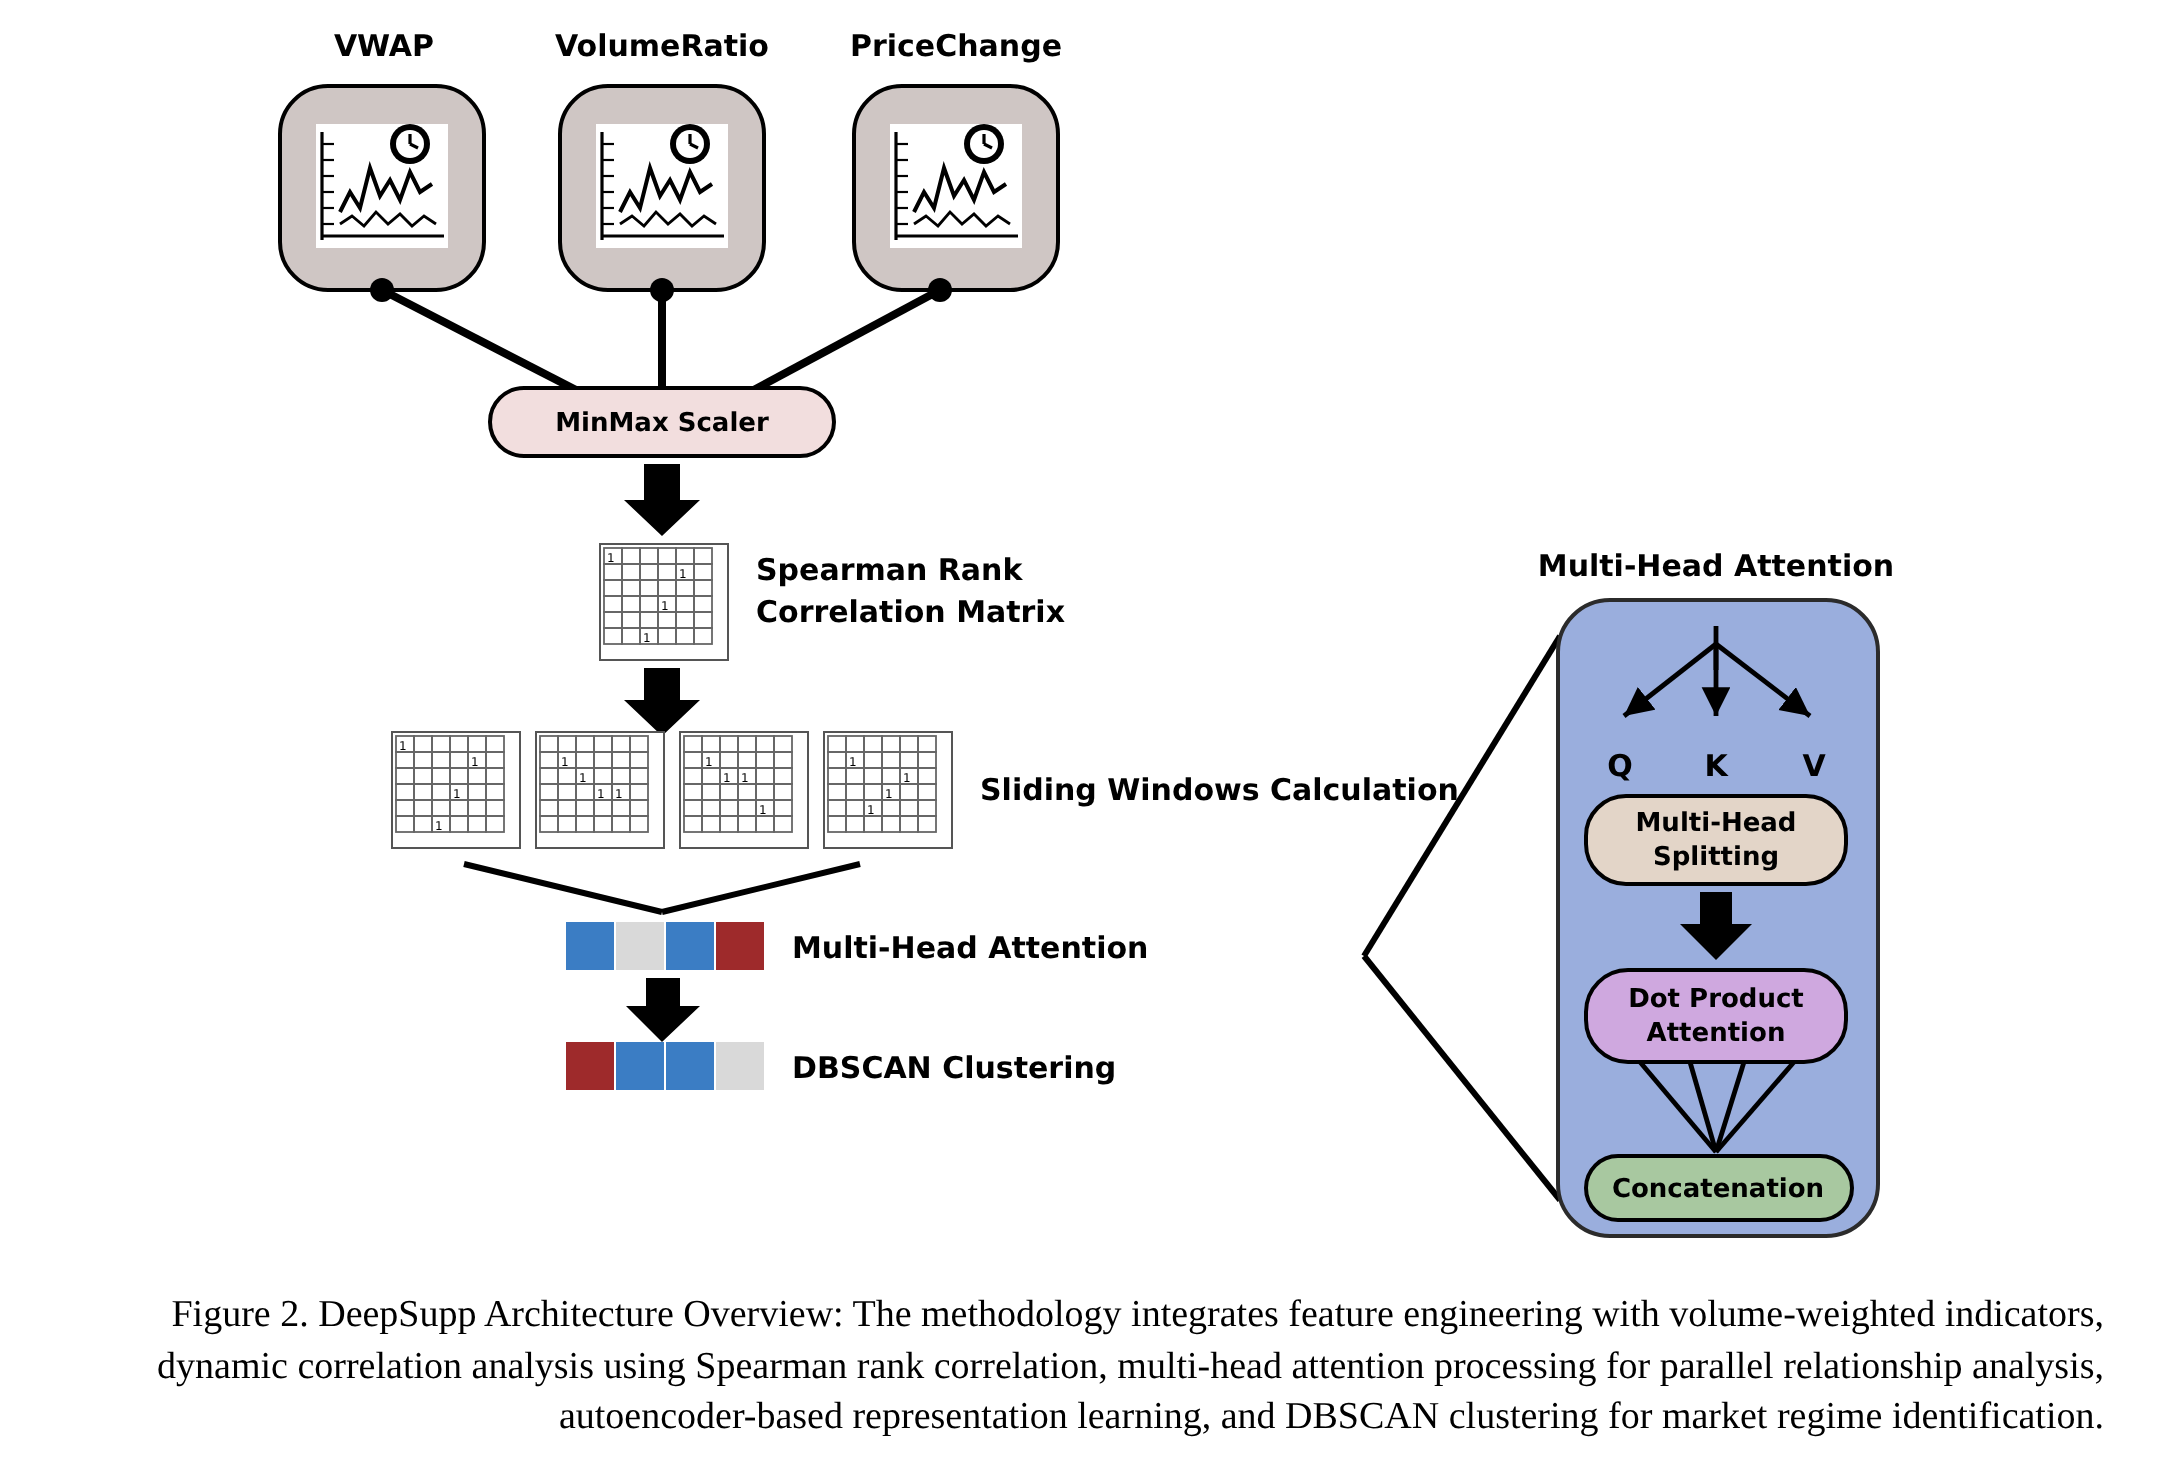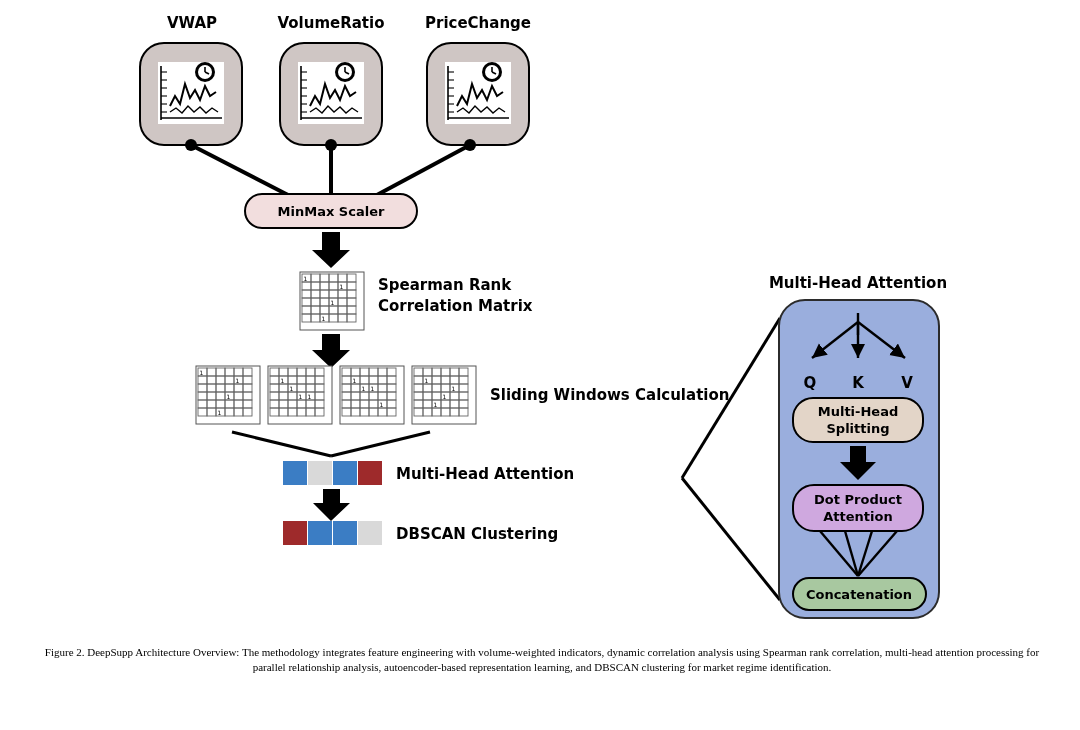--- a/index.html
+++ b/index.html
@@ -55,24 +55,24 @@
     font-size: 15px;
     fill: #000;
     text-anchor: middle;
   }
   .caption {
     position: absolute;
     left: 32px;
     top: 645px;
     width: 1020px;
     font-family: "Liberation Serif", serif;
-    font-size: 11px;
+    font-size: 19px;
     line-height: 1.35;
     color: #000;
-    text-align: center;
+    text-align: right;
   }
 </style>
 </head>
 <body>
 
 <div id="figure">
   <svg class="diagram" viewBox="0 0 1080 640">
     <defs>
       <marker id="arrowThin" markerWidth="8" markerHeight="8" refX="6" refY="3" orient="auto" markerUnits="strokeWidth">
         <path d="M0,0 L6,3 L0,6 z" fill="#000"></path>

